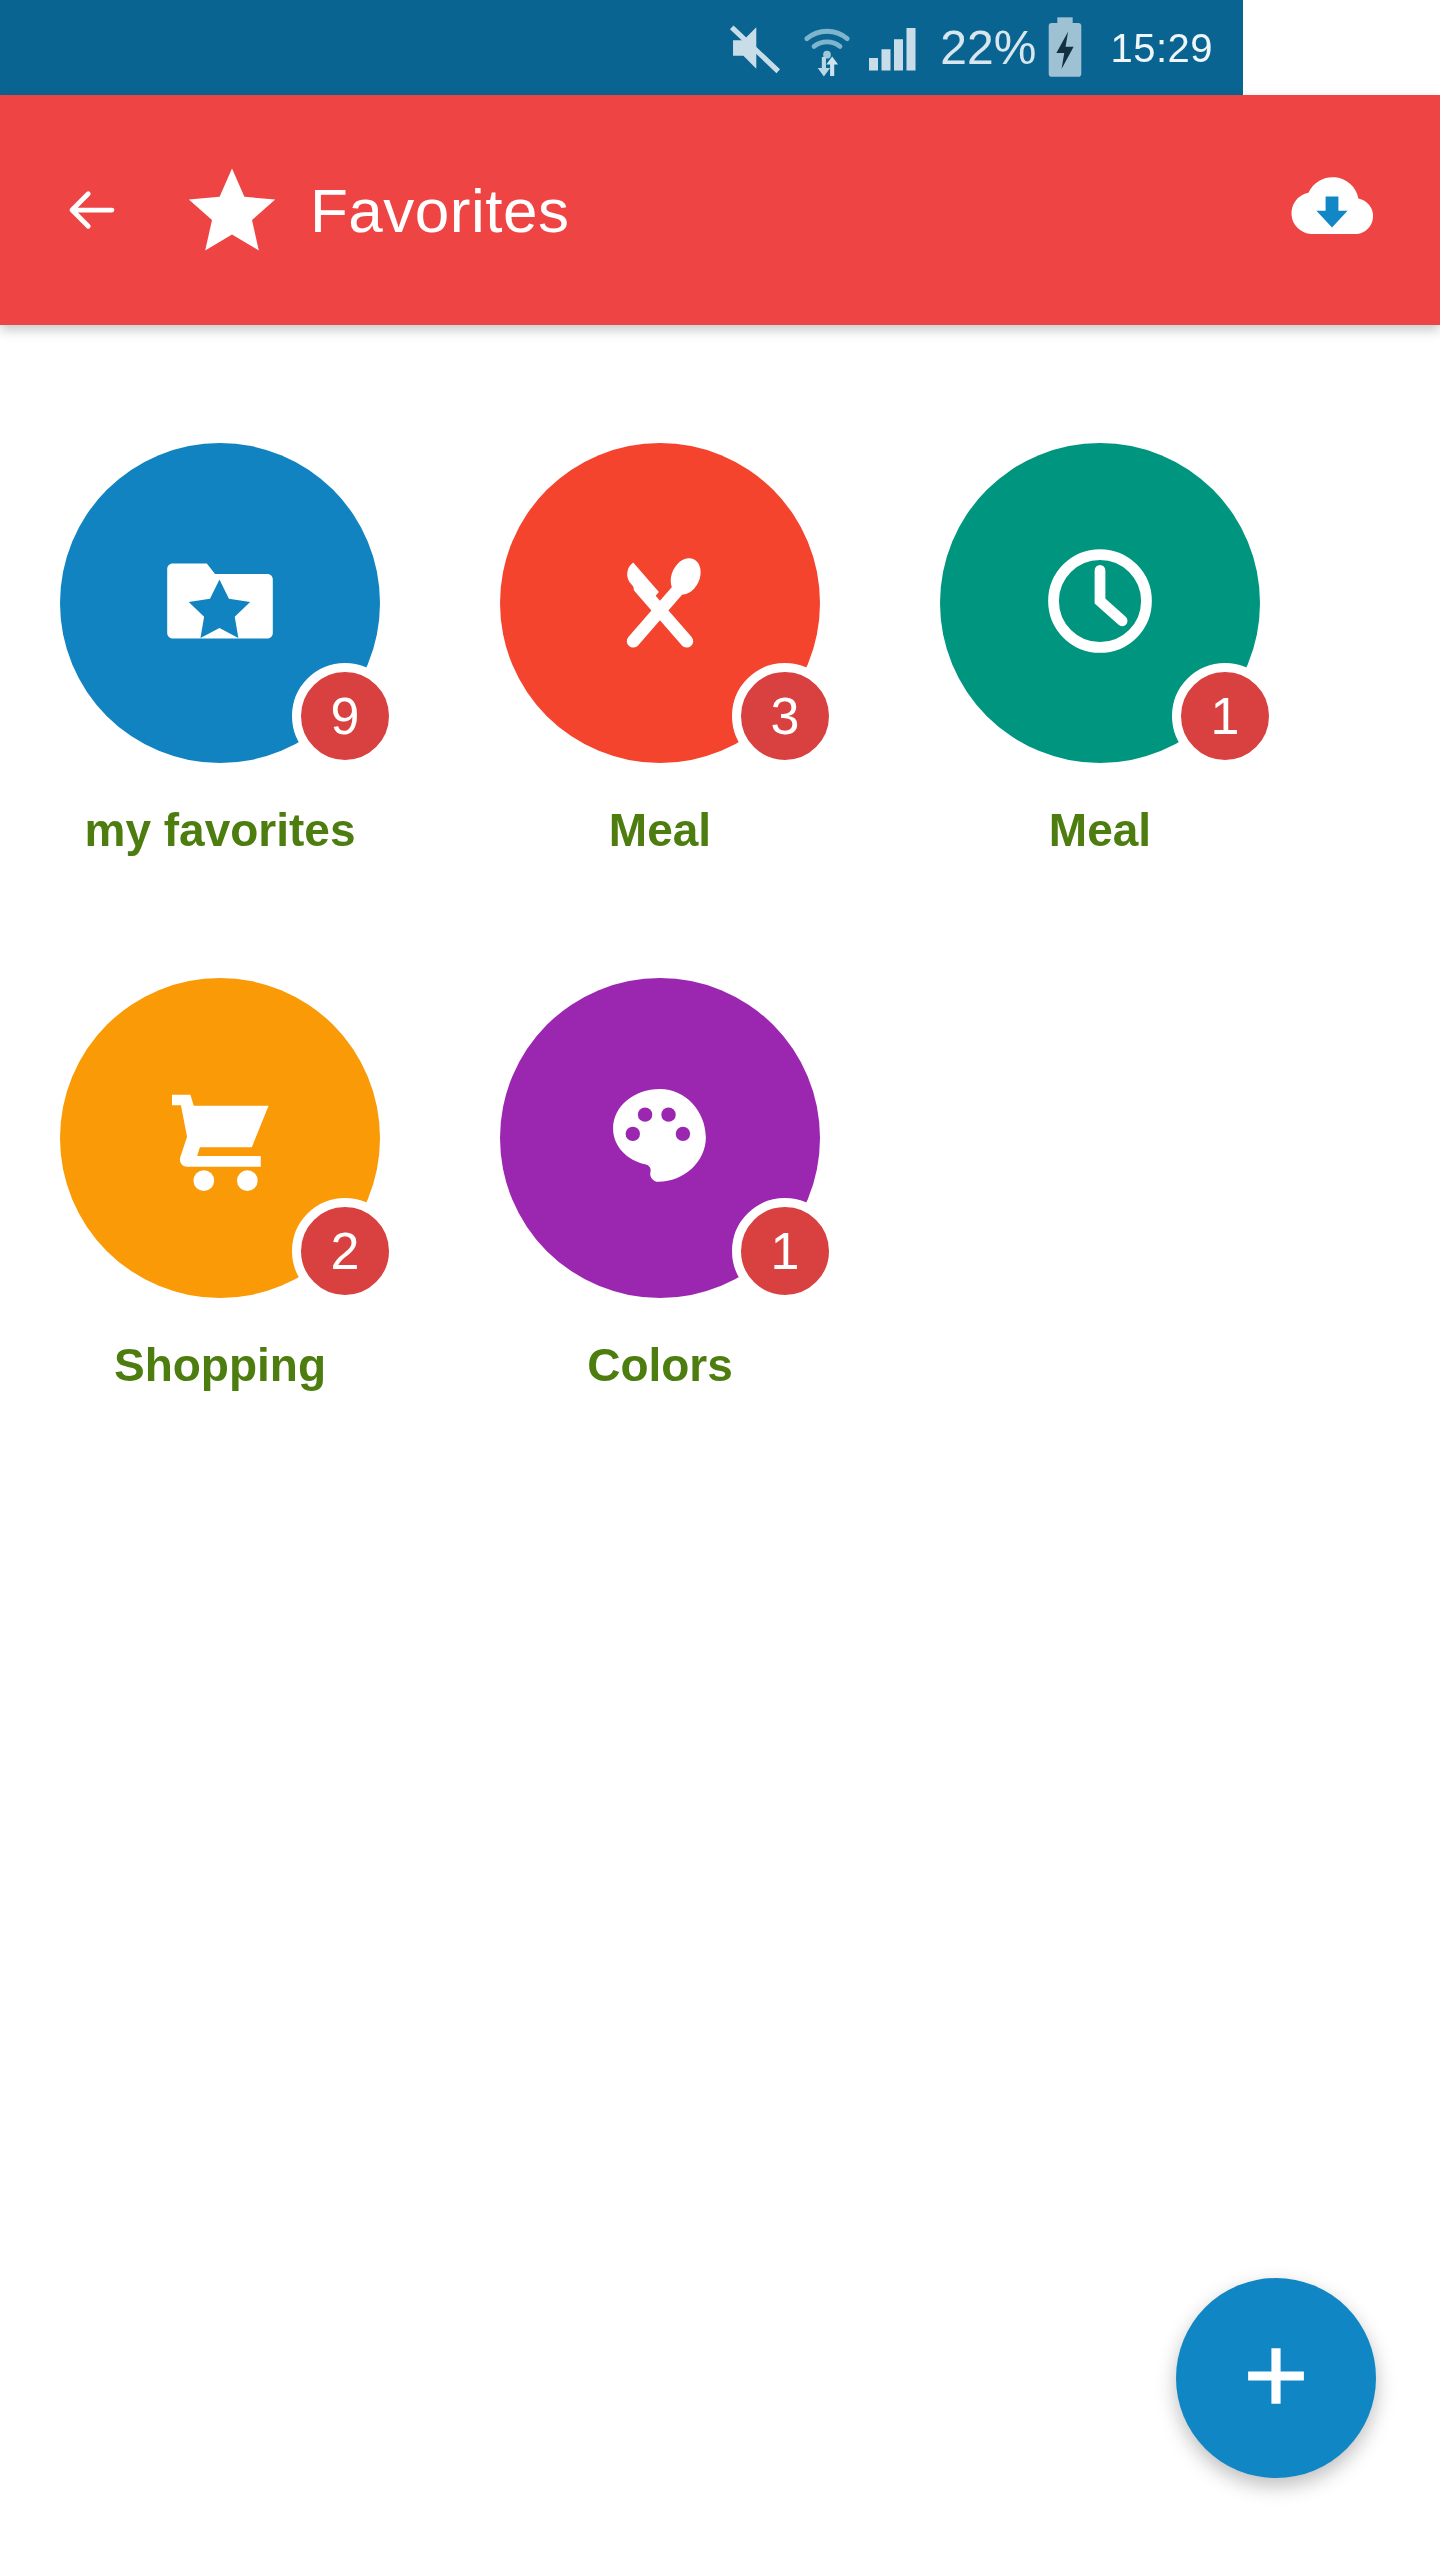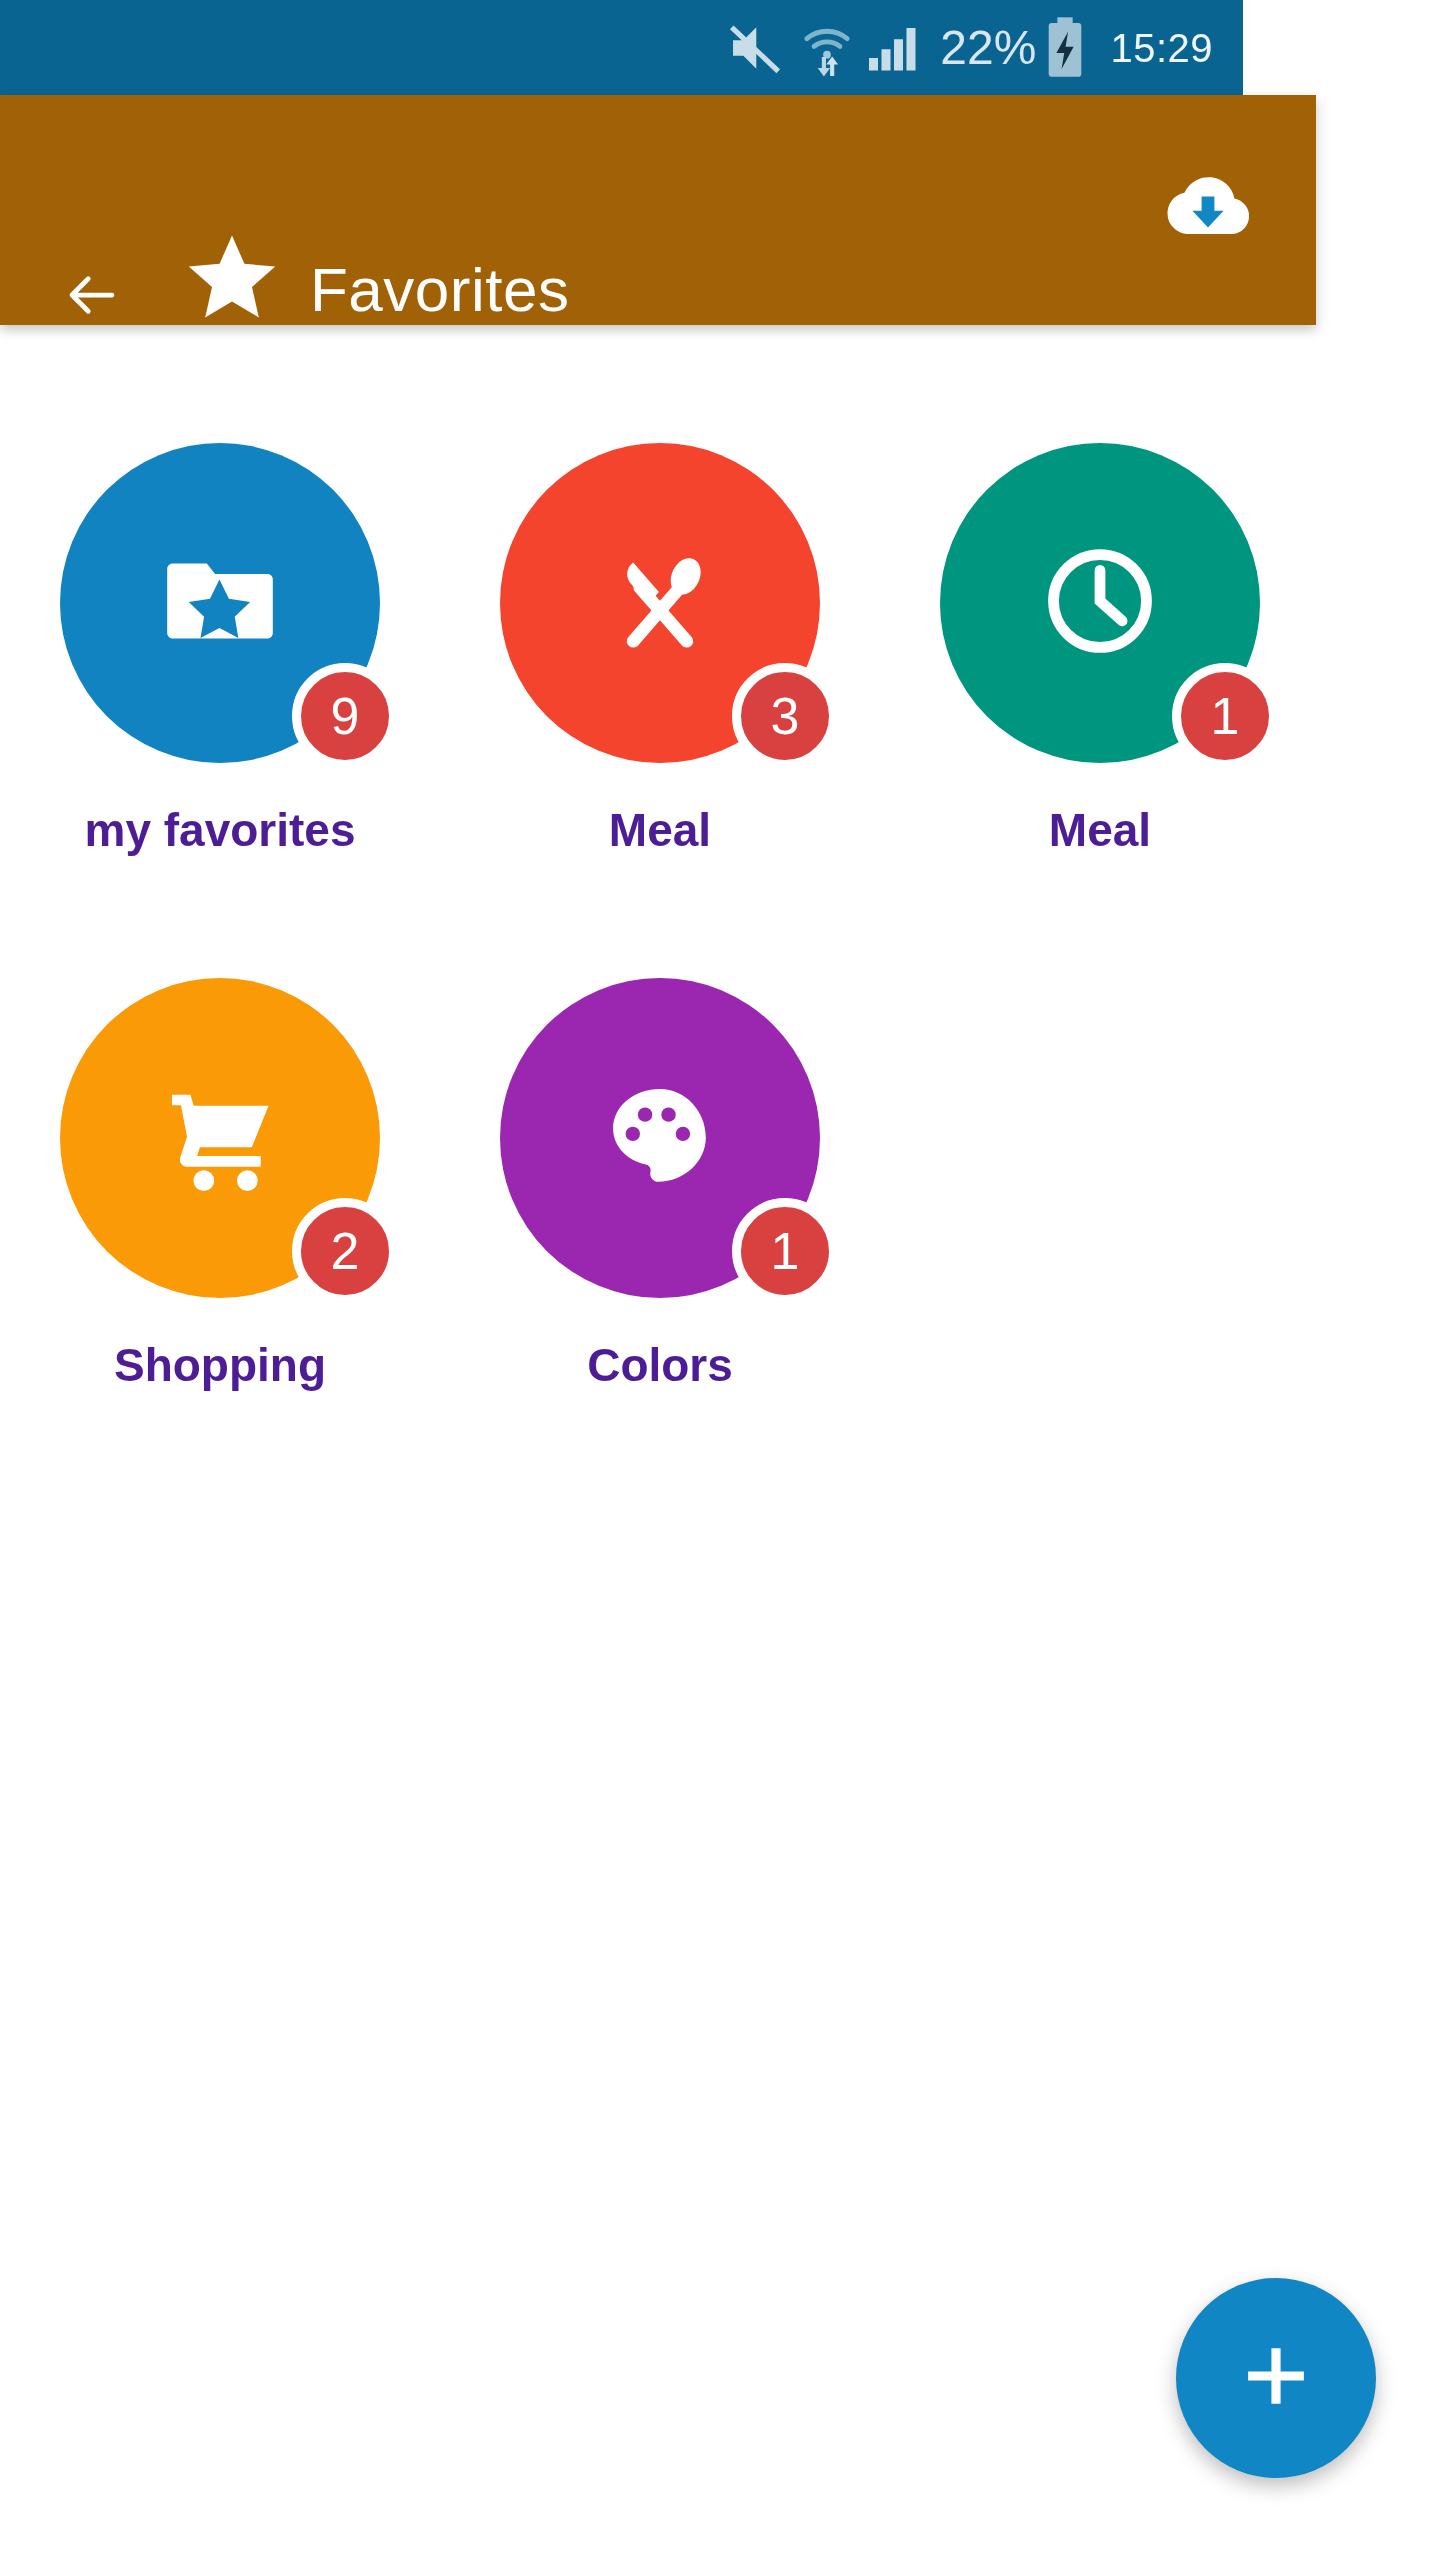--- a/index.html
+++ b/index.html
@@ -28,23 +28,23 @@
   }
   .sb-batt{ width:46px; height:62px; margin-right:22px; }
   .sb-time{
     color:#eef6fa; font-size:40px; font-weight:400; line-height:1;
     letter-spacing:0.5px;
   }
 
   
   .app-bar{
     position:absolute; top:95px; left:0;
-    width:1316px; height:230px;
-    background:#a16207;
-    display:flex; align-items:flex-end;
+    width:1440px; height:230px;
+    background:#ef4444;
+    display:flex; align-items:center;
     box-shadow:0 5px 11px rgba(0,0,0,0.22);
     z-index:5;
   }
   .back-btn{
     width:60px; height:60px; margin-left:62px;
     display:flex; align-items:center; justify-content:center;
     cursor:pointer;
   }
   .bar-star{ margin-left:62px; width:96px; height:96px; display:flex; align-items:center; justify-content:center;}
   .bar-title{
@@ -92,21 +92,21 @@
     width:106px; height:106px;
     border-radius:50%;
     background:#d8413f;
     border:9px solid #ffffff;
     display:flex; align-items:center; justify-content:center;
     color:#ffffff; font-size:52px; font-weight:400;
     line-height:1;
   }
   .item-label{
     margin-top:40px;
-    color:#4c1d95;
+    color:#4d7c0f;
     font-size:46px;
     font-weight:700;
     text-align:center;
     white-space:nowrap;
   }
 
   
   .fab{
     position:absolute;
     right:64px; bottom:82px;

